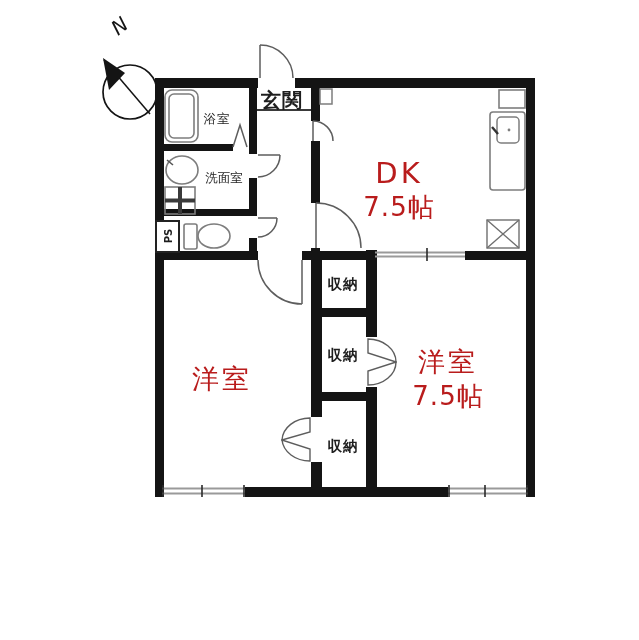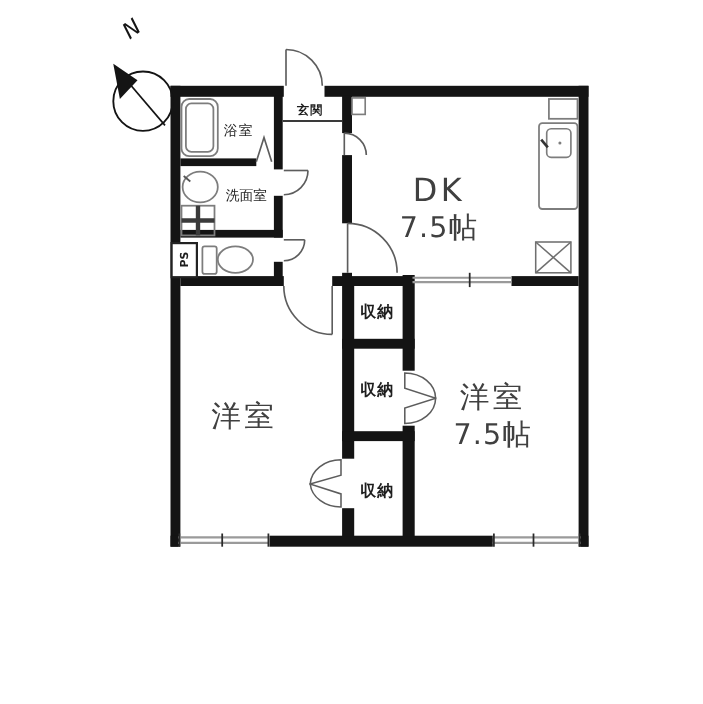--- a/index.html
+++ b/index.html
@@ -5,27 +5,27 @@
   html,body{margin:0;padding:0;background:#fff;}
   .canvas{
     position:relative;width:639px;height:640px;background:#ffffff;
     font-family:"DejaVu Sans",sans-serif;overflow:hidden;
   }
   .plan-svg{position:absolute;left:0;top:0;}
   .lbl{
     position:absolute;transform:translate(-50%,-50%);
     color:#1e1e1e;white-space:nowrap;letter-spacing:1px;
   }
-  .lbl-genkan{font-size:11px;font-weight:600;}
+  .lbl-genkan{font-size:20px;font-weight:600;}
   .lbl-small{font-size:12.5px;font-weight:500;}
   .lbl-storage{font-size:14.5px;font-weight:700;}
   .lbl-ps{font-size:10px;font-weight:600;transform:translate(-50%,-50%) rotate(-90deg);letter-spacing:0;}
   .room-label{
     position:absolute;transform:translate(-50%,-50%);
-    text-align:center;color:#404040;white-space:nowrap;
+    text-align:center;color:#b91c1c;white-space:nowrap;
   }
   .rl-name{font-size:29px;letter-spacing:3px;line-height:34px;}
   .rl-size{font-size:26px;letter-spacing:1px;line-height:34px;}
   .north-label{
     position:absolute;left:112px;top:14px;font-size:20px;color:#141414;
     font-style:italic;transform:rotate(-38deg);font-weight:500;
   }
 </style>
 </head>
 <body>

